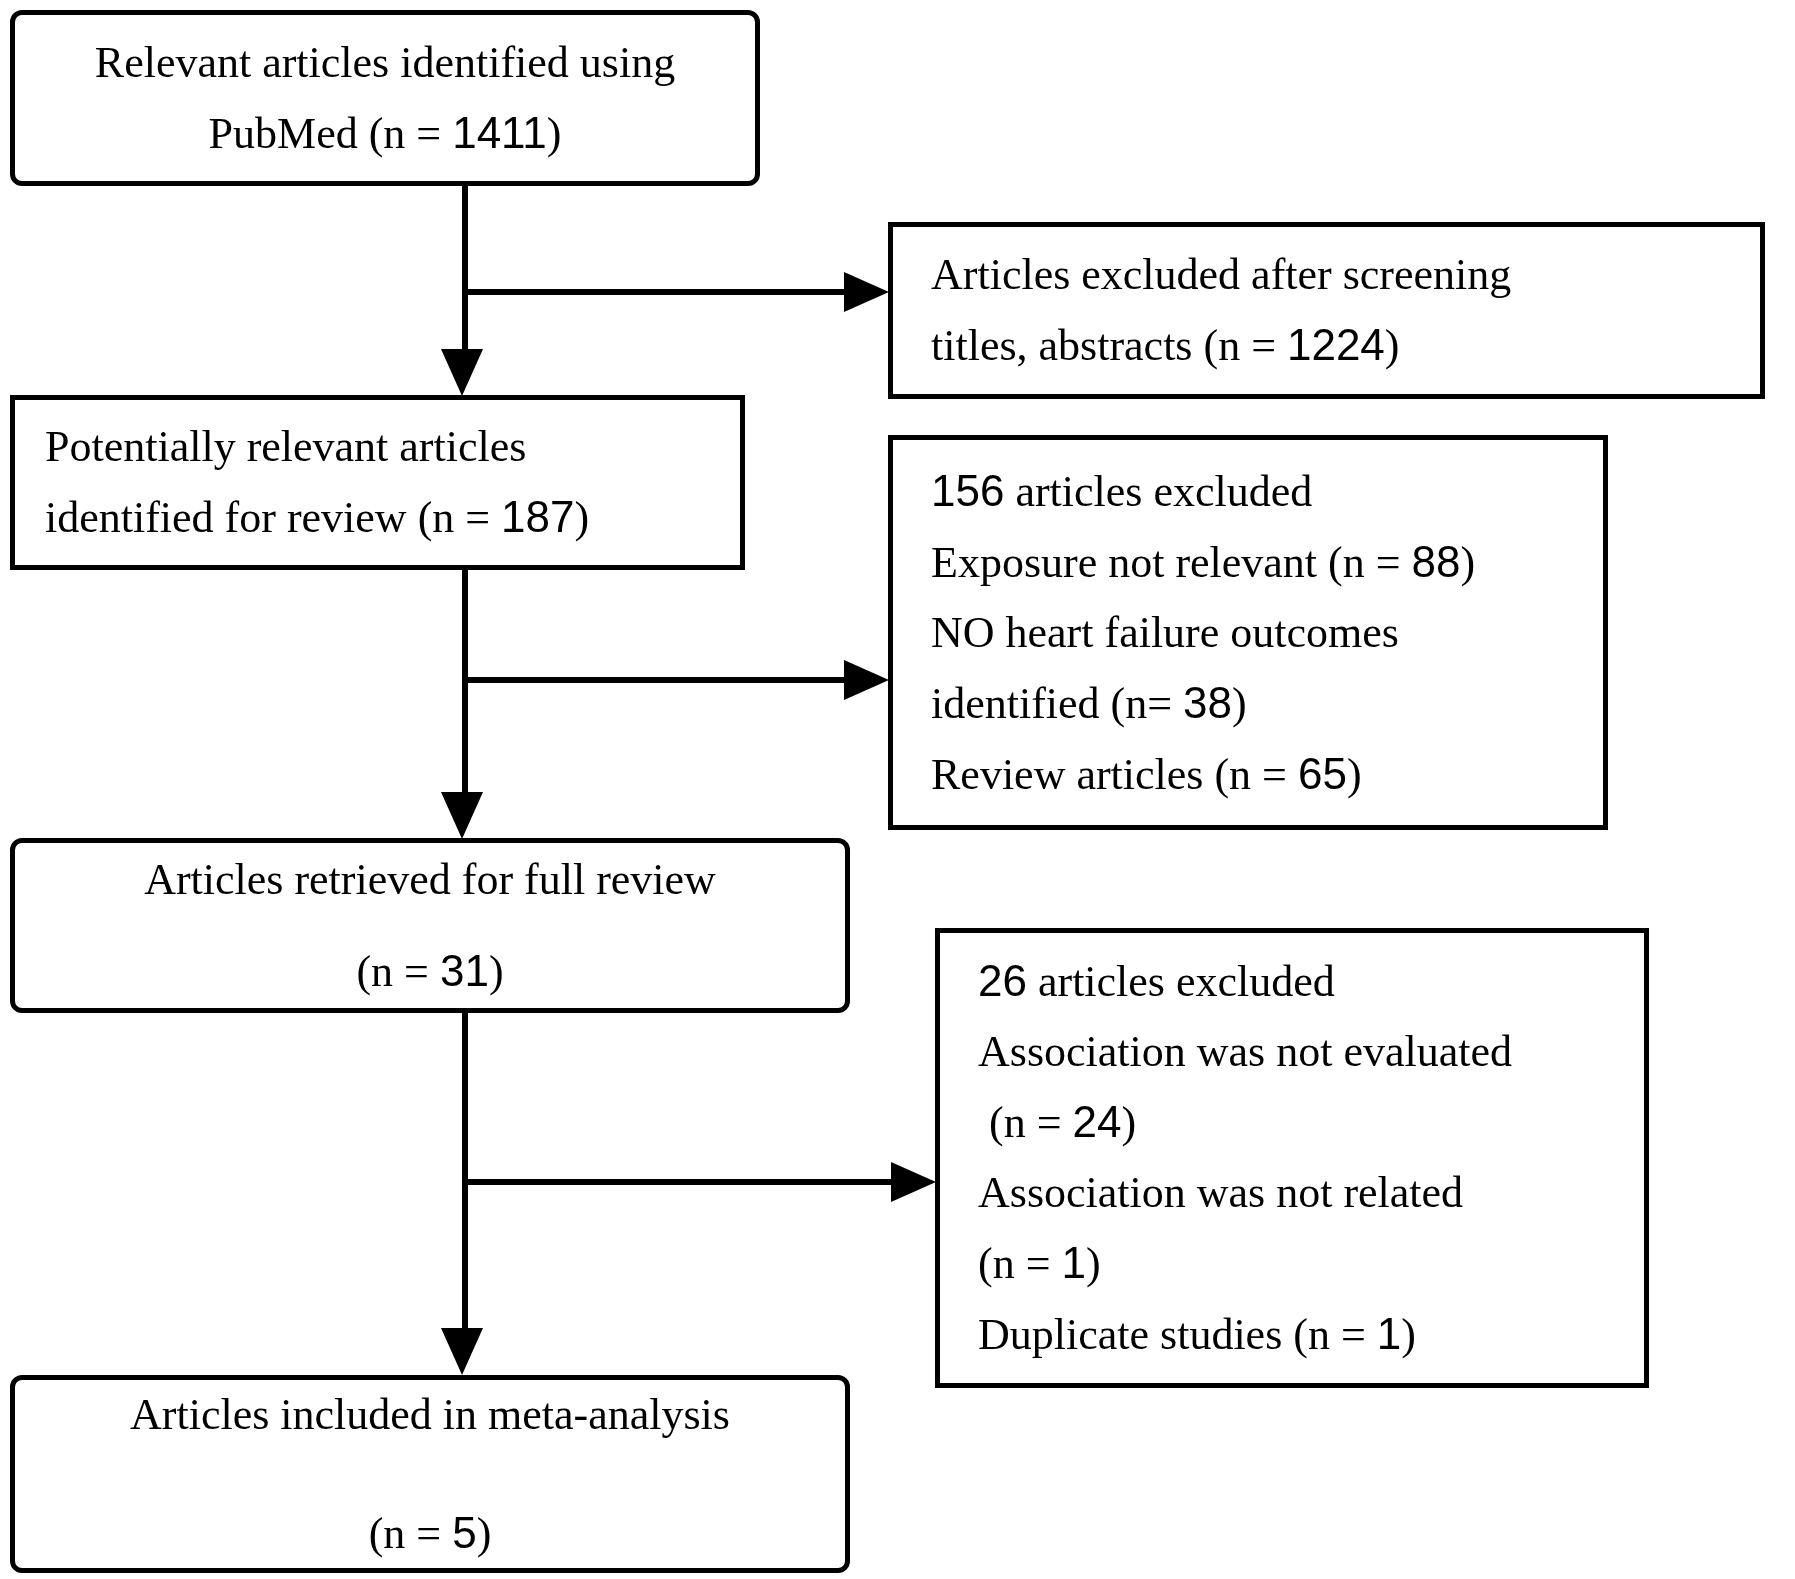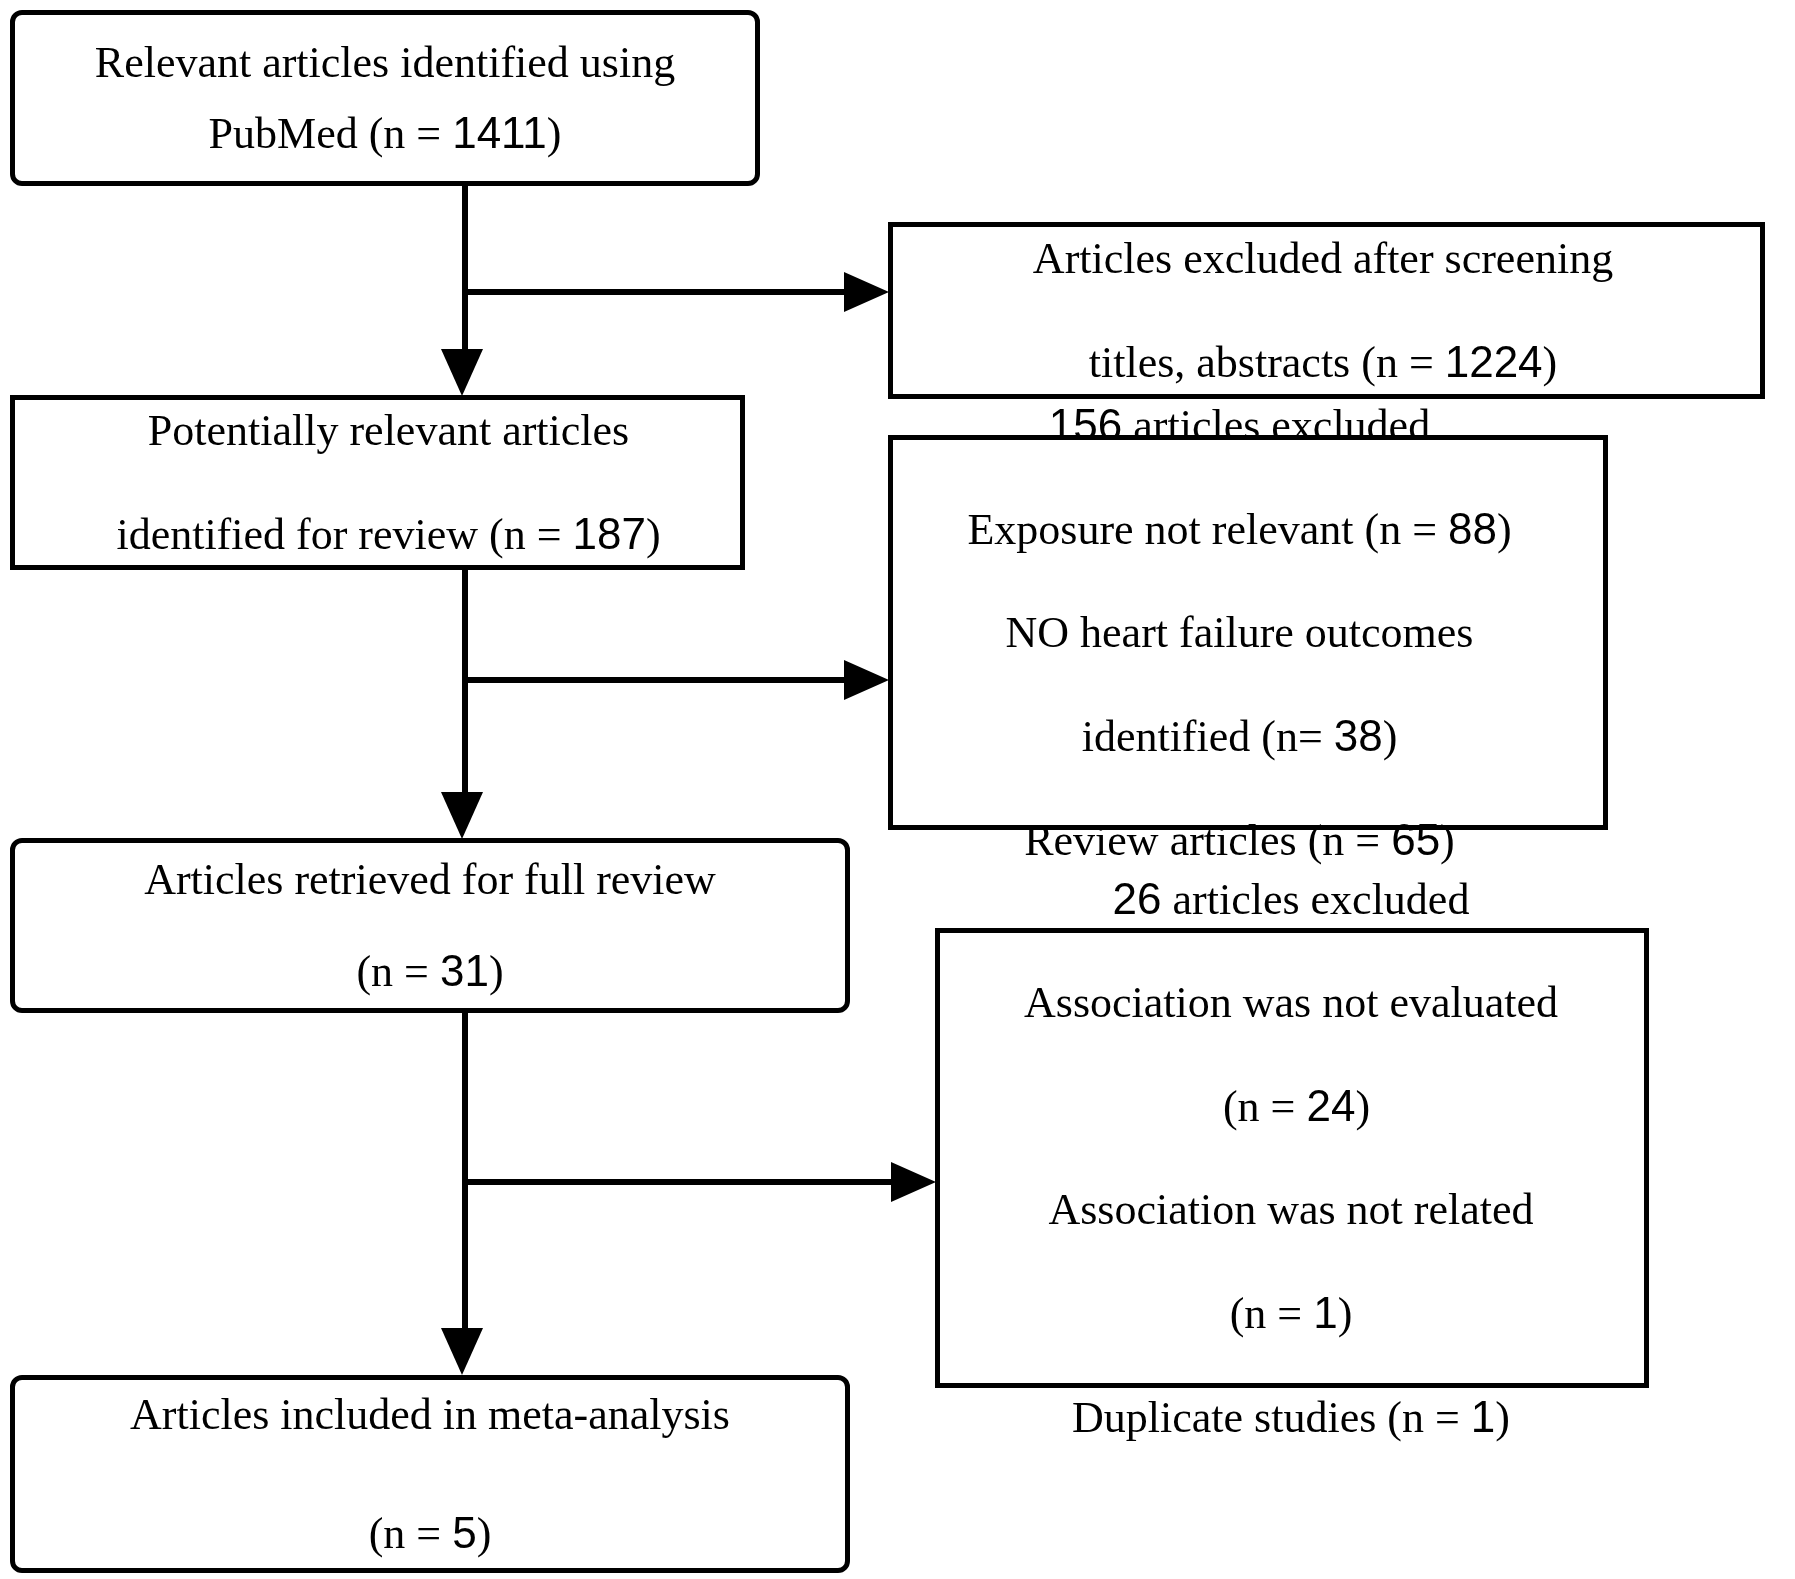--- a/index.html
+++ b/index.html
@@ -25,23 +25,22 @@
     display: flex;
     flex-direction: column;
     justify-content: center;
   }
   .box.center {
     align-items: center;
     text-align: center;
     border-radius: 12px;
   }
   .box.leftalign {
-    align-items: center;
+    align-items: flex-start;
     text-align: left;
-    gap: 33px;
   }
   .line {
     line-height: 70px;
     white-space: pre-wrap;
   }
   
   .line.just {
     text-align: justify;
     text-align-last: justify;
   }

